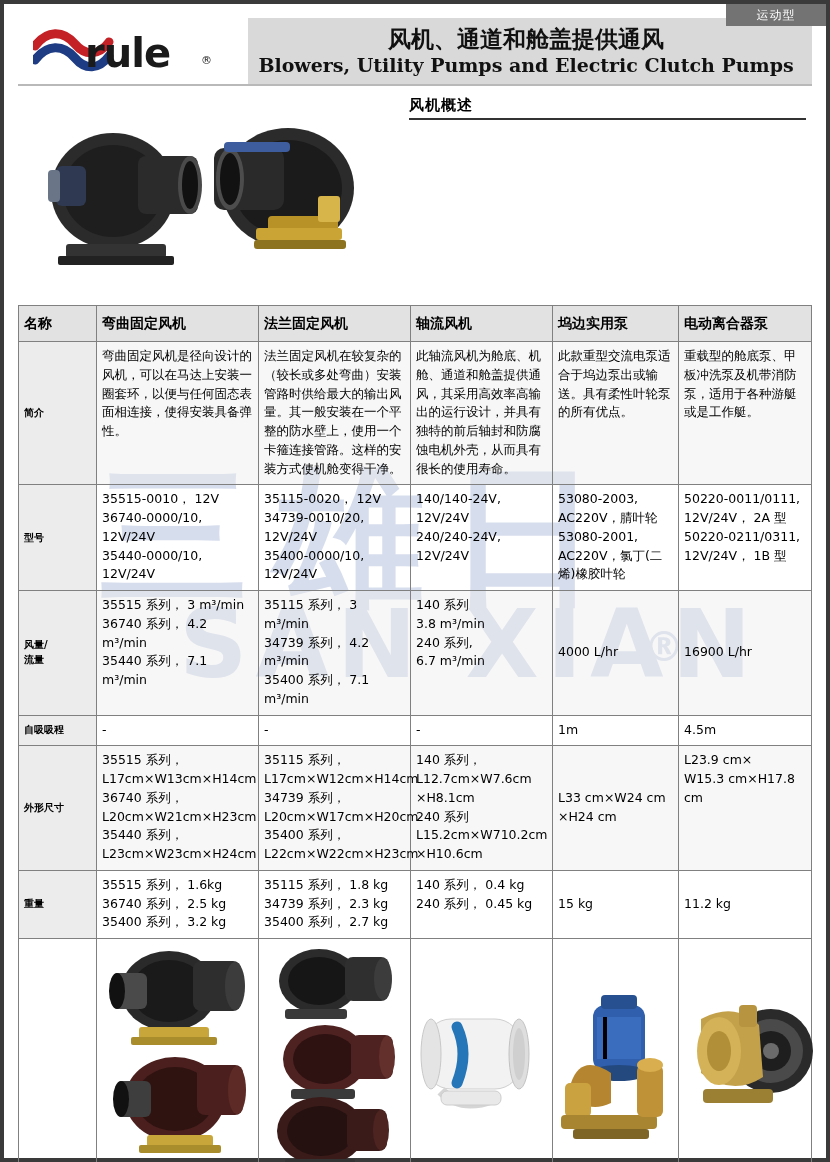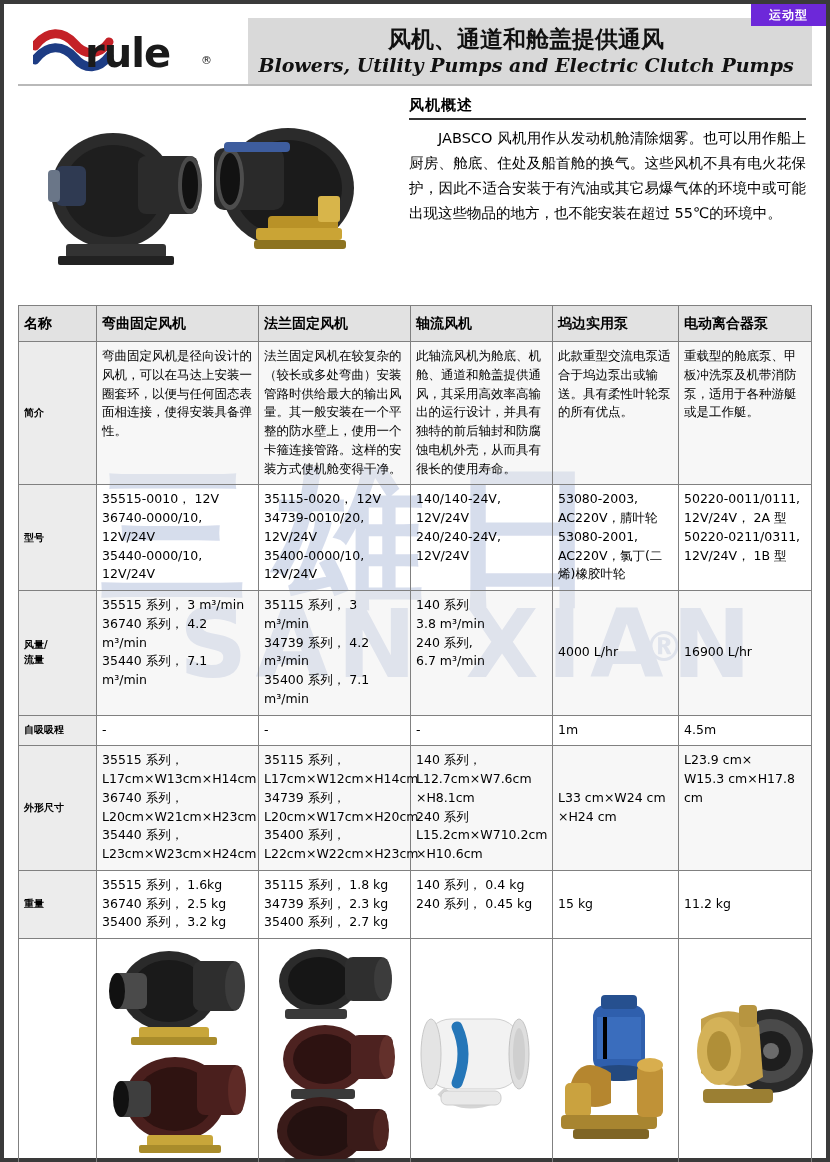--- a/index.html
+++ b/index.html
@@ -15,29 +15,28 @@
     position:absolute;
     left:0;top:0;width:830px;height:1162px;
     box-sizing:border-box;
     border:4px solid #3a3a3a;
     padding:0;
   }
   
   .corner-tab{
     position:absolute;
     right:0;top:0;
-    width:75px;height:22px;
-    background:#6d28d9;
+    width:100px;height:22px;
+    background:#737373;
     color:#fff;
     font-size:12px;
     text-align:center;
     line-height:22px;
     letter-spacing:1px;
     z-index:40;
-    font-weight:bold;
   }
   
   .header{
     margin:14px 14px 0 14px;
     height:66px;
     background:#d9d9d9;
     display:flex;
     align-items:center;
   }
   .logo-box{
@@ -62,21 +61,20 @@
     padding-right:8px;
   }
   .title-cn{
     font-size:23px;font-weight:bold;color:#111;
     line-height:1.25;
   }
   .title-en{
     font-size:19px;font-weight:bold;color:#111;
     font-family:"DejaVu Serif","Liberation Serif",serif;
     line-height:1.25;
-    font-style:italic;
   }
   .header-rule{
     margin:0 14px;
     border-bottom:2px solid #b9b9b9;
   }
   
   .intro{
     margin:10px 20px 0 14px;
     display:flex;
     height:195px;
@@ -225,21 +223,20 @@
           <rect x="206" y="46" width="66" height="10" rx="4" fill="#3e5d9e"></rect>
           <rect x="250" y="120" width="70" height="16" rx="4" fill="#b99227"></rect>
           <rect x="238" y="132" width="86" height="12" rx="3" fill="#caa435"></rect>
           <rect x="236" y="144" width="92" height="9" rx="3" fill="#8d7320"></rect>
           <rect x="300" y="100" width="22" height="26" rx="3" fill="#d8b54a"></rect>
         </g>
       </svg>
     </div>
     <div class="intro-text">
       <div class="intro-title">风机概述</div>
-      <div class="intro-body">JABSCO 风机用作从发动机舱清除烟雾。也可以用作船上厨房、舱底、住处及船首舱的换气。这些风机不具有电火花保护，因此不适合安装于有汽油或其它易爆气体的环境中或可能出现这些物品的地方，也不能安装在超过 55℃的环境中。</div>
     </div>
   </div>
 
   <div class="watermark">
     <div class="wm-text" style="left:95px;top:34px;font-size:150px;letter-spacing:25px;">三雄日</div>
     <div class="wm-text" style="left:175px;top:185px;font-size:95px;letter-spacing:8px;">SAN XIAN</div>
     <div class="wm-text" style="left:640px;top:220px;font-size:40px;">®</div>
   </div>
 
   <div class="tbl-wrap">

